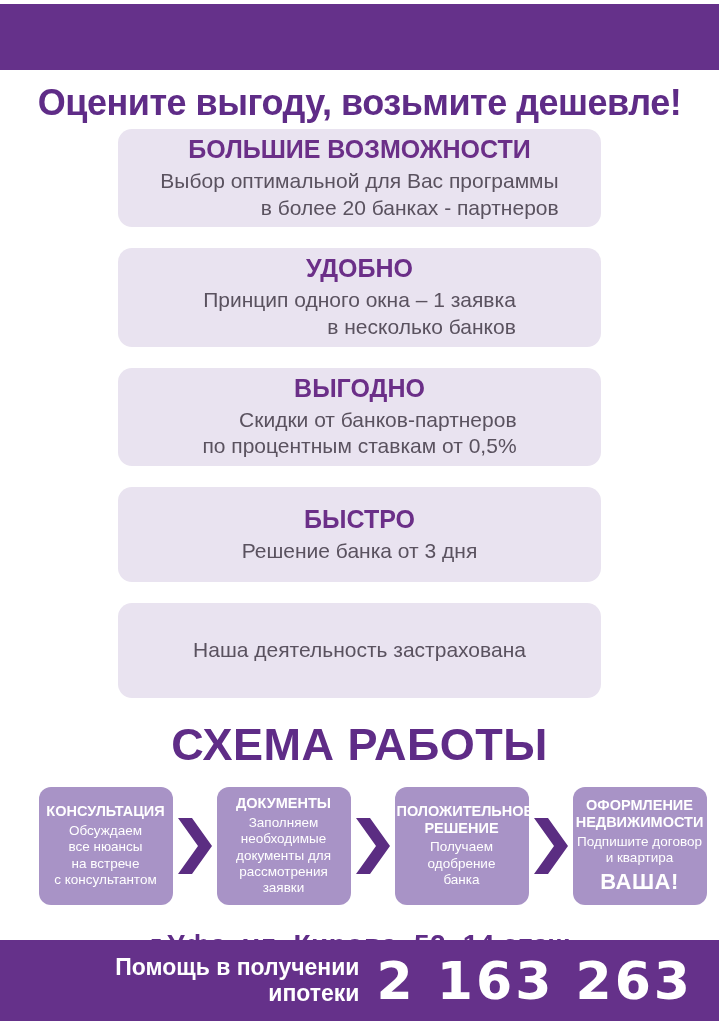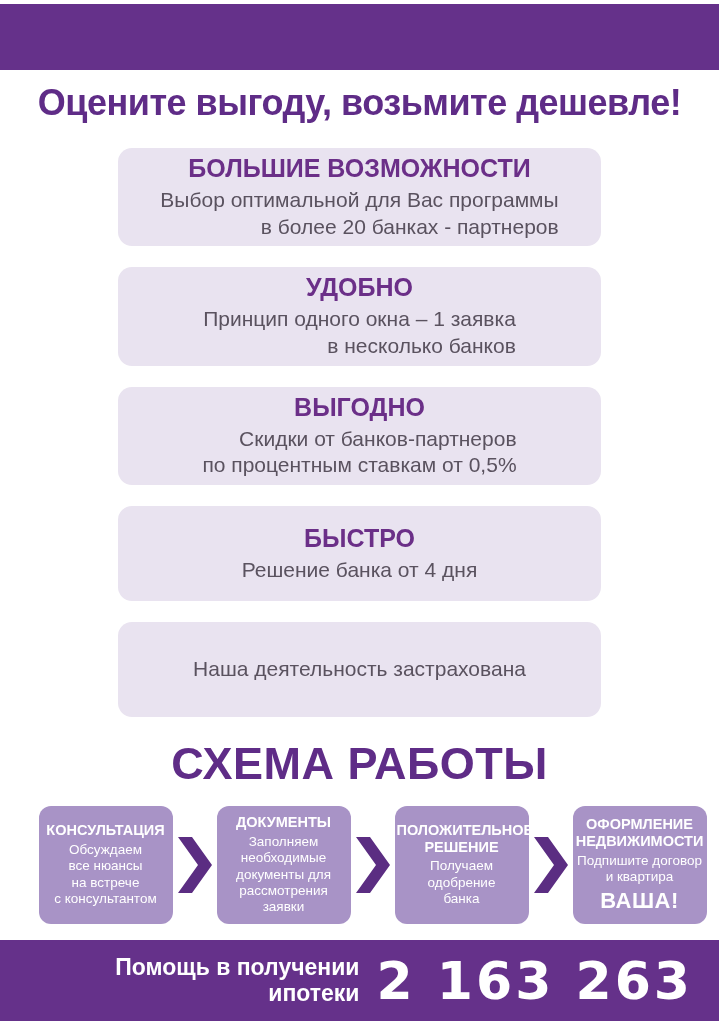--- a/index.html
+++ b/index.html
@@ -14,21 +14,21 @@
   .top-bar {
     margin-top:4px;
     height:66px;
     background:#65318a;
   }
   .headline {
     text-align:center;
     color:#5f2c87;
     font-weight:bold;
     font-size:36px;
-    margin:12px 0 24px;
+    margin:12px 0 5px;
     letter-spacing:-0.5px;
   }
   .benefit-card {
     width:483px;
     min-height:95px;
     margin:0 auto 21px;
     background:#e9e3f0;
     border-radius:14px;
     display:flex; flex-direction:column;
     justify-content:center; align-items:center;
@@ -151,21 +151,21 @@
   </div>
 
   <div class="benefit-card">
     <div class="benefit-title">ВЫГОДНО</div>
     <div class="benefit-text">Скидки от банков-партнеров
 по процентным ставкам от 0,5%</div>
   </div>
 
   <div class="benefit-card">
     <div class="benefit-title">БЫСТРО</div>
-    <div class="benefit-text">Решение банка от 4 дня</div>
+    <div class="benefit-text">Решение банка от 3 дня</div>
   </div>
 
   <div class="benefit-card">
     <div class="benefit-text">Наша деятельность застрахована</div>
   </div>
 
   <div class="scheme-heading">СХЕМА РАБОТЫ</div>
 
   <div class="workflow-row">
 

